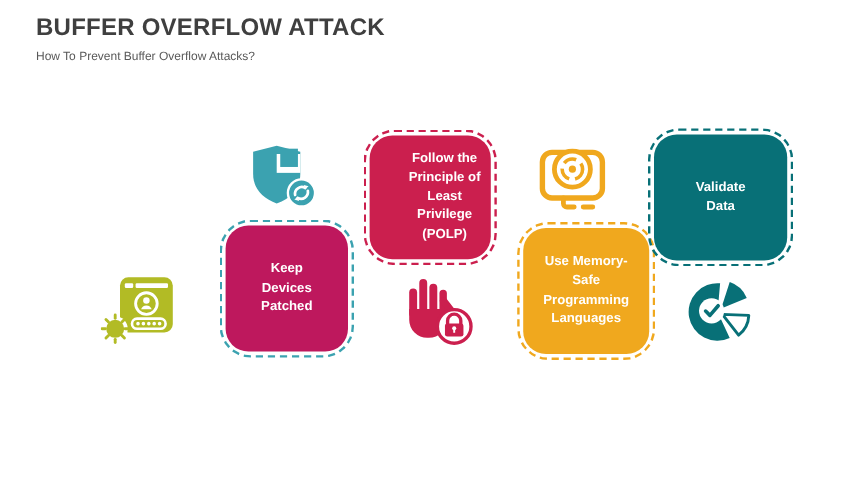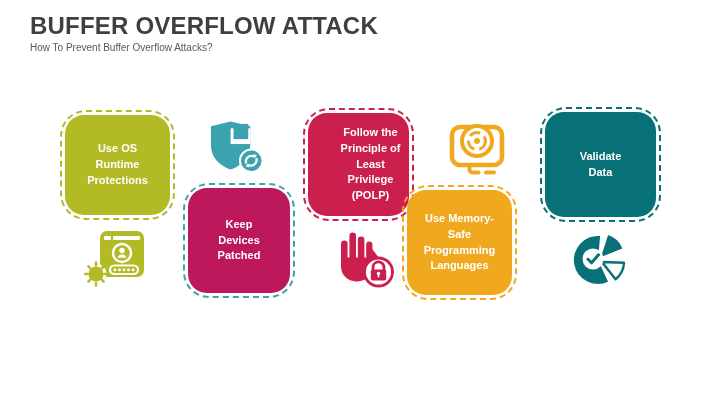--- a/index.html
+++ b/index.html
@@ -2,21 +2,21 @@
 <html><head>
 <meta charset="utf-8">
 <style>
   html,body { margin:0; padding:0; background:#fff; }
   .slide {
     position:relative; width:720px; height:404px; background:#ffffff;
     overflow:hidden; font-family:"Liberation Sans", sans-serif;
   }
   .title {
     position:absolute; left:30px; top:12px; margin:0;
-    font-size:24px; font-weight:700; letter-spacing:0.2px;
+    font-size:20px; font-weight:700; letter-spacing:0.2px;
   }
   .subtitle {
     position:absolute; left:30px; top:42px; margin:0;
     font-size:10px; font-weight:400;
   }
   .card {
     position:absolute; border:2.5px dashed; border-radius:26px;
     box-sizing:border-box;
   }
   .card-inner {
@@ -24,42 +24,37 @@
     display:flex; align-items:center; justify-content:center;
     text-align:center; color:#ffffff; font-weight:700; font-size:11px;
     line-height:1.45; white-space:pre-line; padding:4px;
   }
   .icon { position:absolute; }
   .icon svg { width:100%; height:100%; display:block; }
 
   .pos-c1 { left:60px;  top:110px; width:115px; height:110px; }
   .pos-c2 { left:183px; top:183px; width:112px; height:115px; }
   .pos-c3 { left:303px; top:108px; width:111px; height:113px; }
-  .pos-c4 { left:402px; top:185px; width:115px; height:115px; }
+  .pos-c4 { left:431px; top:185px; width:115px; height:115px; }
   .pos-c5 { left:540px; top:107px; width:121px; height:115px; }
 
   .pos-i1 { left:84px;  top:229px; width:62px; height:60px; }
   .pos-i2 { left:207px; top:119px; width:57px; height:56px; }
   .pos-i3 { left:333px; top:227px; width:63px; height:63px; }
   .pos-i4 { left:448px; top:114px; width:58px; height:62px; }
   .pos-i5 { left:572px; top:230px; width:56px; height:58px; }
 </style>
 </head>
 <body>
 
 <div class="slide">
 
   <h1 class="title" style="color: rgb(63, 63, 63);">BUFFER OVERFLOW ATTACK</h1>
   <p class="subtitle" style="color: rgb(89, 89, 89);">How To Prevent Buffer Overflow Attacks?</p>
 
-  <div class="card pos-c1" style="border-color: rgb(178, 187, 37);">
-    <div class="card-inner" style="background-color: rgb(178, 187, 37);">Use OS
-Runtime
-Protections</div>
-  </div>
 
   <div class="card pos-c2" style="border-color: rgb(59, 162, 176);">
     <div class="card-inner" style="background-color: #be185d;">Keep
 Devices
 Patched</div>
   </div>
 
   <div class="card pos-c3" style="border-color: rgb(203, 31, 78);">
     <div class="card-inner" style="background-color: rgb(203, 31, 78); padding-left: 28px;">Follow the
 Principle of

